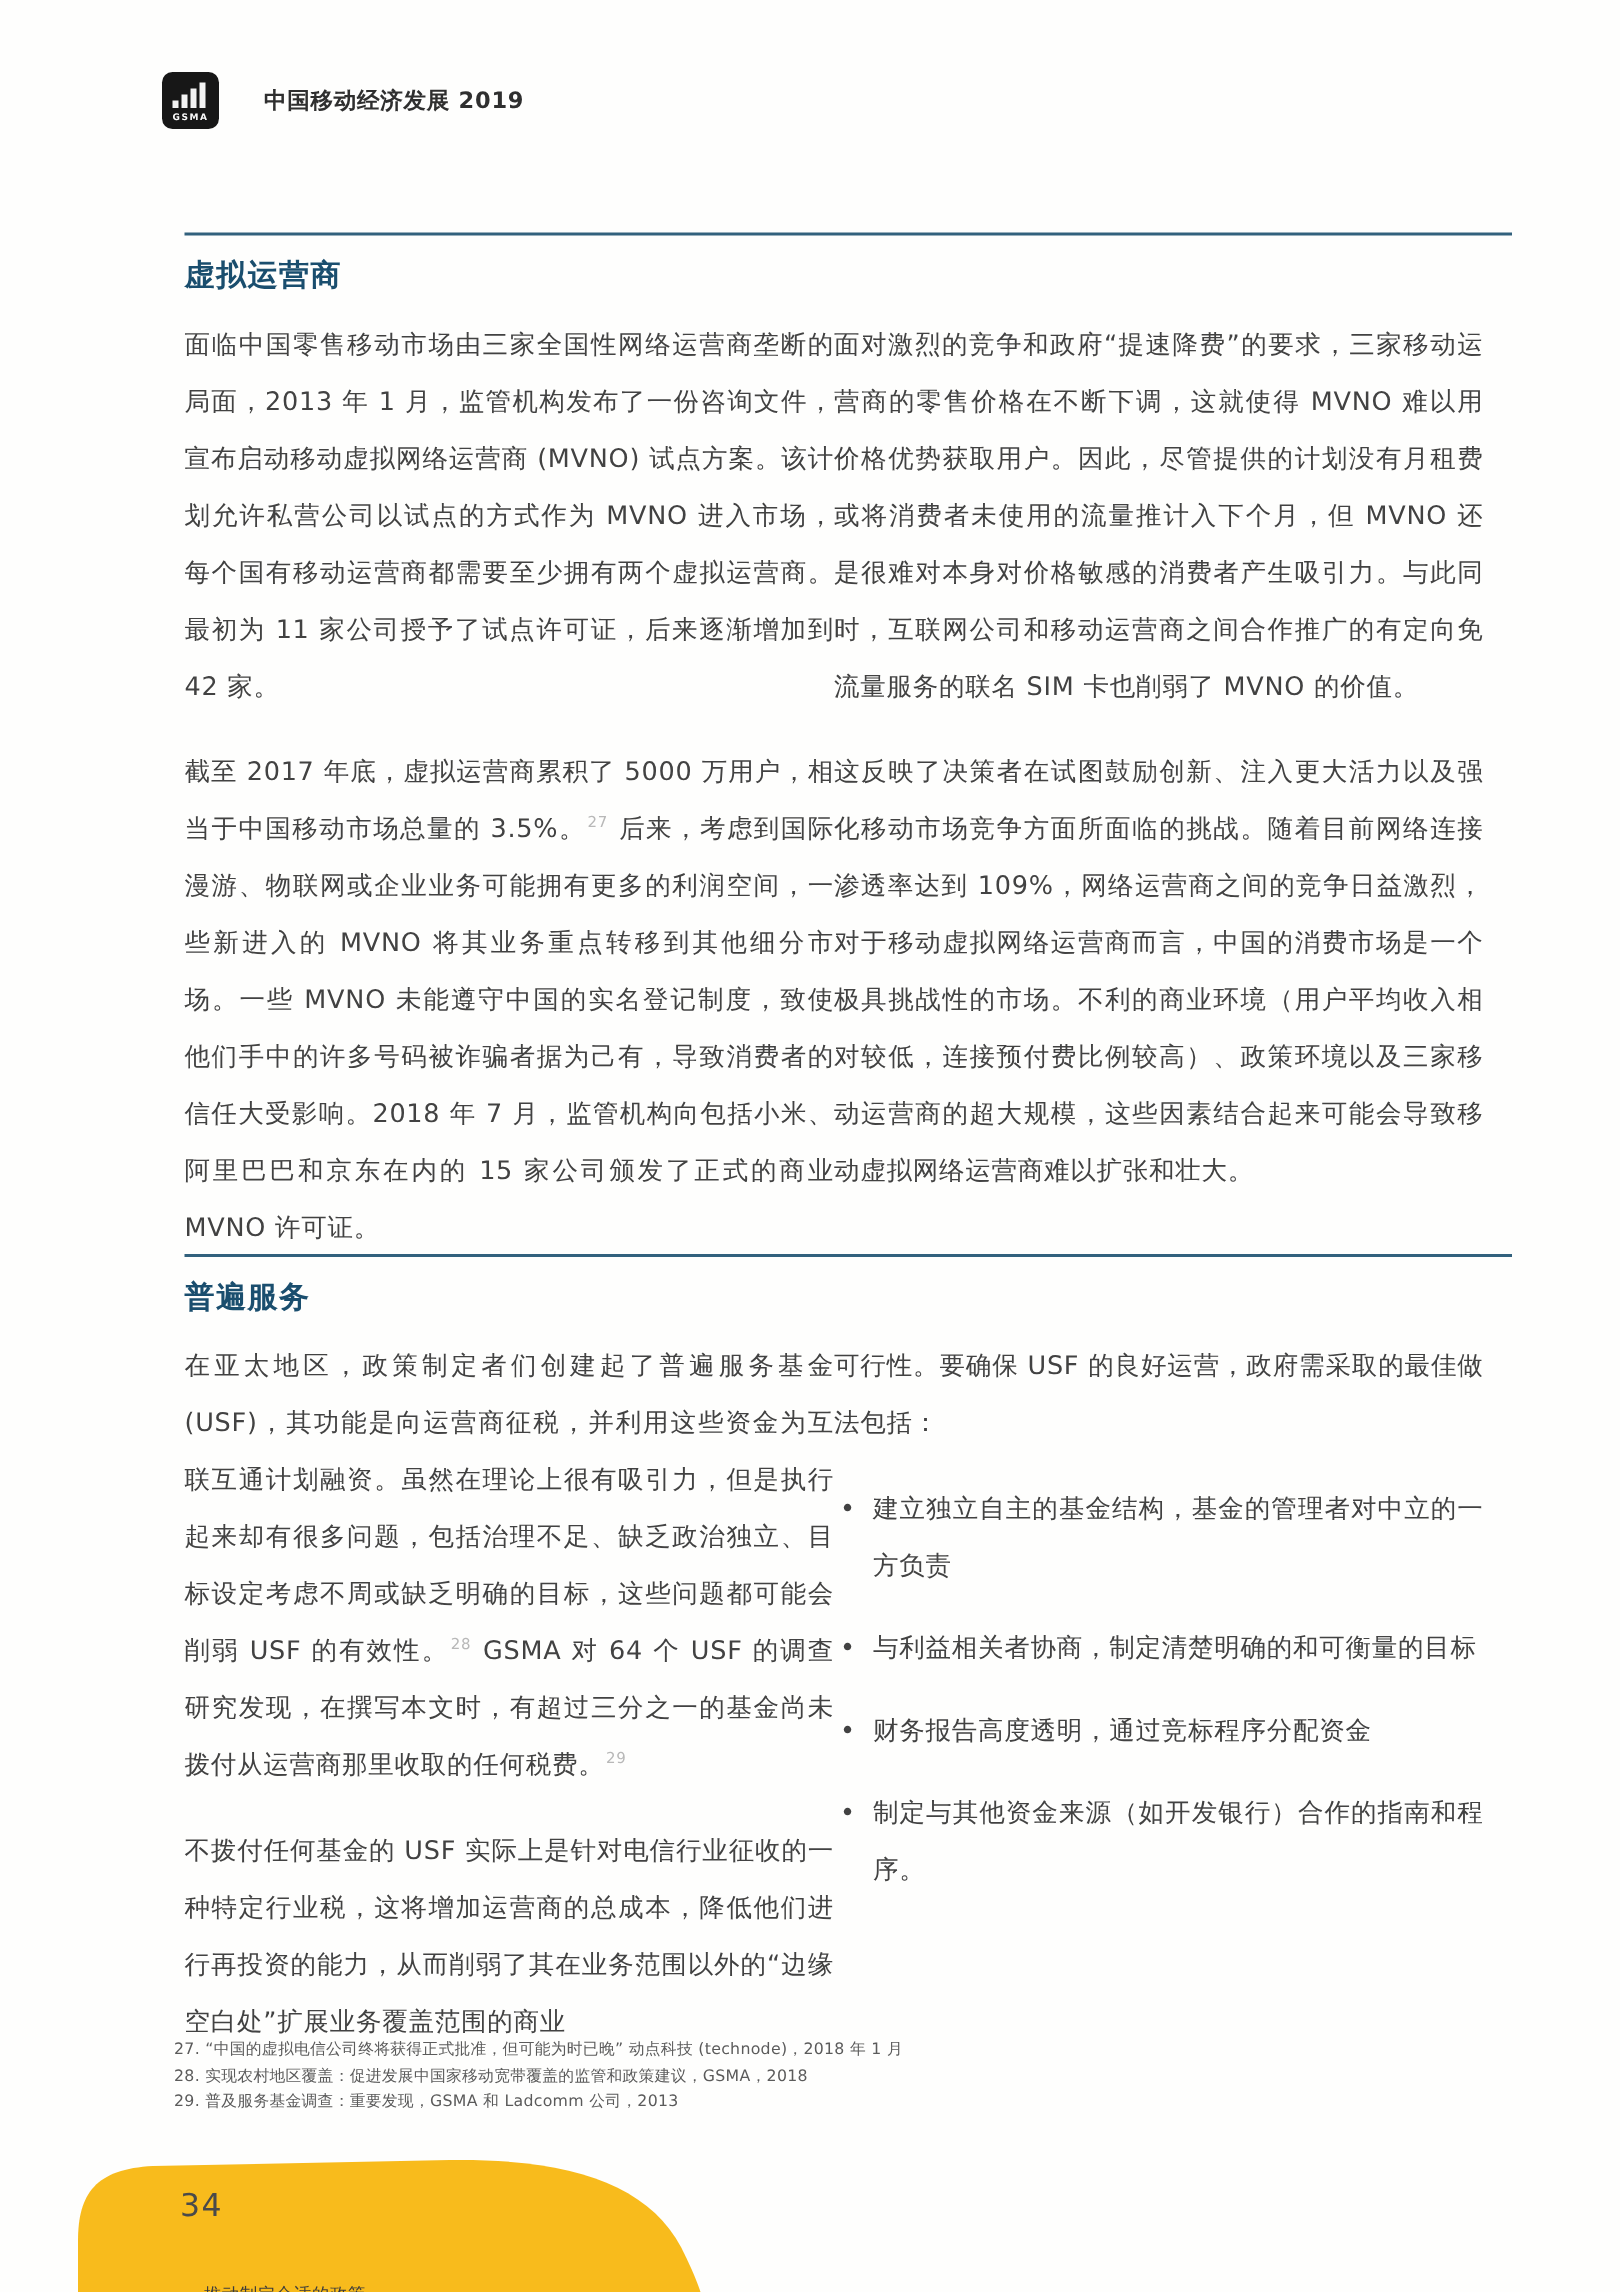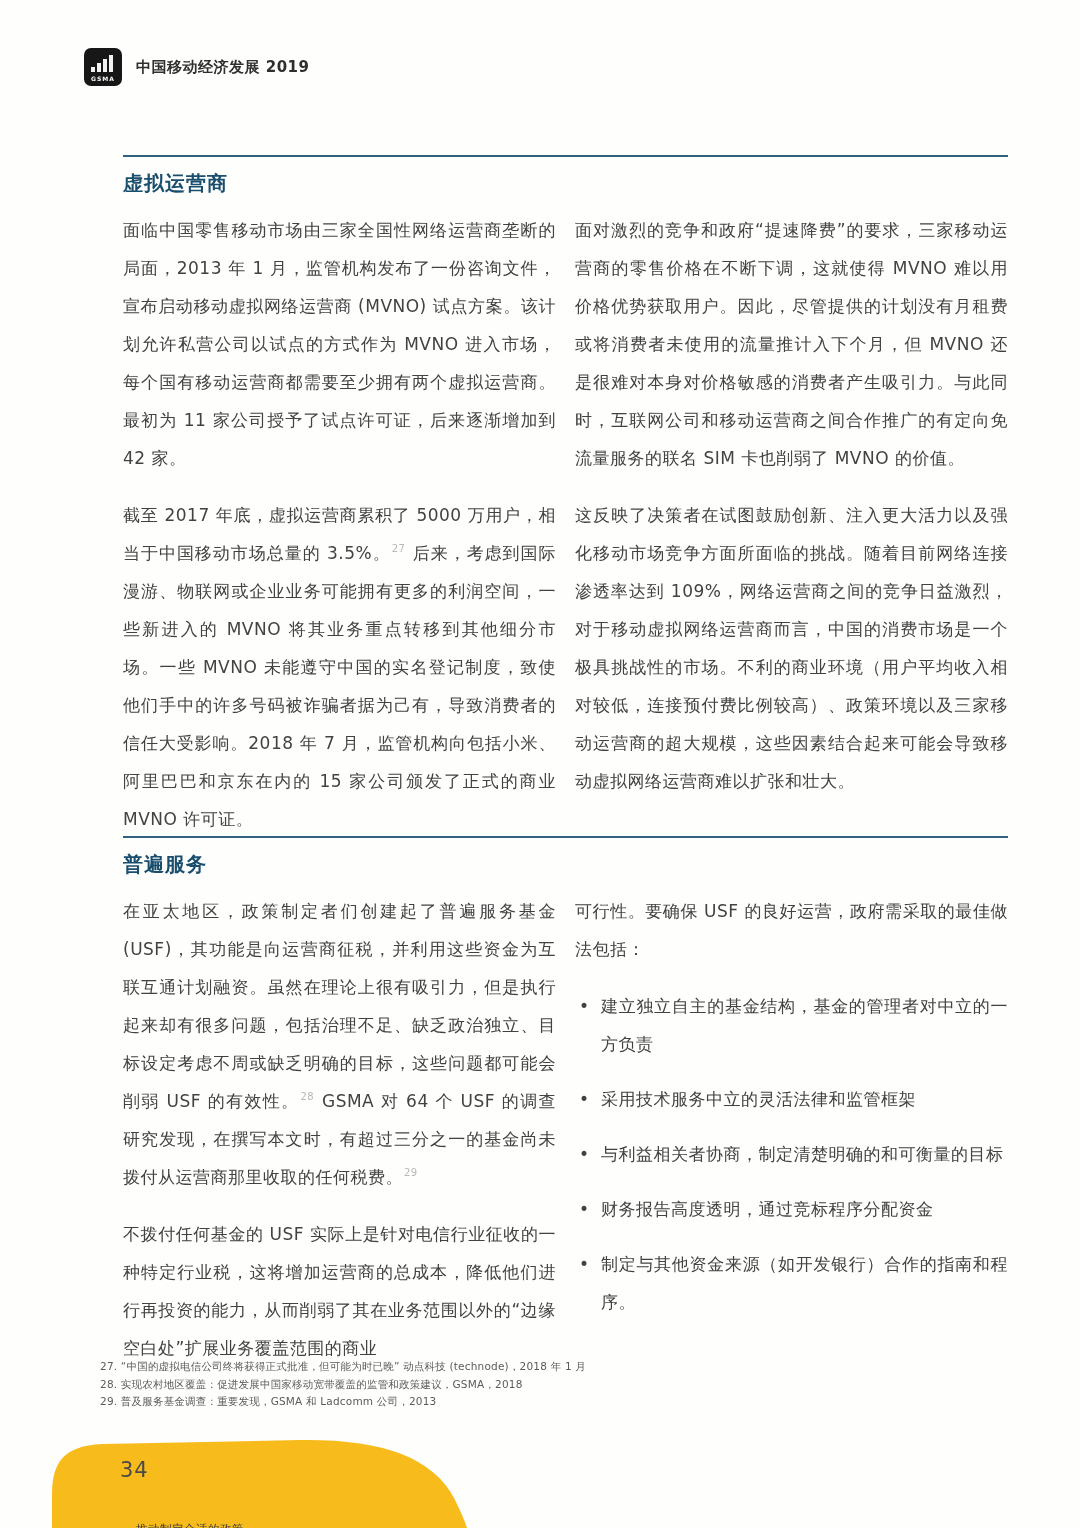--- a/index.html
+++ b/index.html
@@ -9,22 +9,22 @@
     background:#ffffff;
     font-family:"DejaVu Sans","Liberation Sans",sans-serif;
   }
   .page {
     position:relative; width:1080px; height:1528px;
     background:#fefefd; overflow:hidden;
   }
 
   
   .header {
-    position:absolute; left:84px; top:48px;
-    display:flex; align-items:center; gap:14px;
+    position:absolute; left:108px; top:48px;
+    display:flex; align-items:center; gap:30px;
   }
   .logo {
     width:38px; height:38px; background:#171717; border-radius:7px;
     display:flex; align-items:flex-end; justify-content:center;
     position:relative;
   }
   .logo .bars { position:absolute; left:7px; top:7px; display:flex; align-items:flex-end; gap:2px; }
   .logo .bars i { display:block; width:4px; background:#f3f3f3; }
   .logo .bars i:nth-child(1){height:5px;} .logo .bars i:nth-child(2){height:9px;}
   .logo .bars i:nth-child(3){height:13px;} .logo .bars i:nth-child(4){height:17px;}
@@ -38,21 +38,21 @@
 
   
   .section { position:absolute; left:100px; width:885px;margin-left:23px; }
   #section1 { top:155px; }
   #section2 { top:836px; }
   .rule { height:2px; background:#32617d; width:100%; }
   .section-title {
     margin:13px 0 14px 0; font-size:20px; font-weight:700; color:#1a4e6e;
     letter-spacing:1px;
   }
-  .cols { display:flex; justify-content:space-between; }
+  .cols { display:flex; }
   .col { width:433px; }
   .body-text p {
     margin:0 0 19px 0;
     font-size:17px; line-height:38px; color:#424242;
     text-align:justify; letter-spacing:0.5px;
   }
   .body-text p:last-child { margin-bottom:0; }
   sup.fn-mark {
     font-size:10px; color:#b8b8b8; vertical-align:super; line-height:0;
     padding:0 1px;
@@ -63,21 +63,21 @@
   ul.best-practices li {
     position:relative; padding-left:26px; margin:0 0 17px 0;
     font-size:17px; line-height:38px; color:#424242;
     text-align:justify; letter-spacing:0.5px;
   }
   ul.best-practices li::before {
     content:"•"; position:absolute; left:4px; top:0; color:#424242;
   }
 
   
-  .footnotes { position:absolute; left:100px; top:1358px; width:860px; }
+  .footnotes { position:absolute; left:116px; top:1358px; width:860px; }
   .footnotes div {
     font-size:10.5px; line-height:17.5px; color:#5b5b5b; letter-spacing:0.2px;
   }
 
   
   .footer-blob-svg { position:absolute; left:0; top:0; width:1080px; height:1528px; pointer-events:none; }
   .page-number {
     position:absolute; left:86px; top:1458px; font-size:21px; color:#4a4a4a;
     font-weight:500; letter-spacing:1px;margin-left:34px;
   }
@@ -124,21 +124,20 @@
     <h2 class="section-title">普遍服务</h2>
     <div class="cols">
       <div class="col body-text">
         <p><span>在亚太地区，政策制定者们创建起了普遍服务基金 (USF)，其功能是向运营商征税，并利用这些资金为互联互通计划融资。虽然在理论上很有吸引力，但是执行起来却有很多问题，包括治理不足、缺乏政治独立、目标设定考虑不周或缺乏明确的目标，这些问题都可能会削弱 USF 的有效性。</span><sup class="fn-mark">28</sup> <span>GSMA 对 64 个 USF 的调查研究发现，在撰写本文时，有超过三分之一的基金尚未拨付从运营商那里收取的任何税费。</span><sup class="fn-mark">29</sup></p>
         <p>不拨付任何基金的 USF 实际上是针对电信行业征收的一种特定行业税，这将增加运营商的总成本，降低他们进行再投资的能力，从而削弱了其在业务范围以外的“边缘空白处”扩展业务覆盖范围的商业</p>
       </div>
       <div class="col body-text">
         <p>可行性。要确保 USF 的良好运营，政府需采取的最佳做法包括：</p>
         <ul class="best-practices">
           <li>建立独立自主的基金结构，基金的管理者对中立的一方负责</li>
-          <li>采用技术服务中立的灵活法律和监管框架</li>
           <li>与利益相关者协商，制定清楚明确的和可衡量的目标</li>
           <li>财务报告高度透明，通过竞标程序分配资金</li>
           <li>制定与其他资金来源（如开发银行）合作的指南和程序。</li>
         </ul>
       </div>
     </div>
   </div>
 
   <div class="footnotes">
     <div>27.  “中国的虚拟电信公司终将获得正式批准，但可能为时已晚” 动点科技 (technode)，2018 年 1 月</div>

